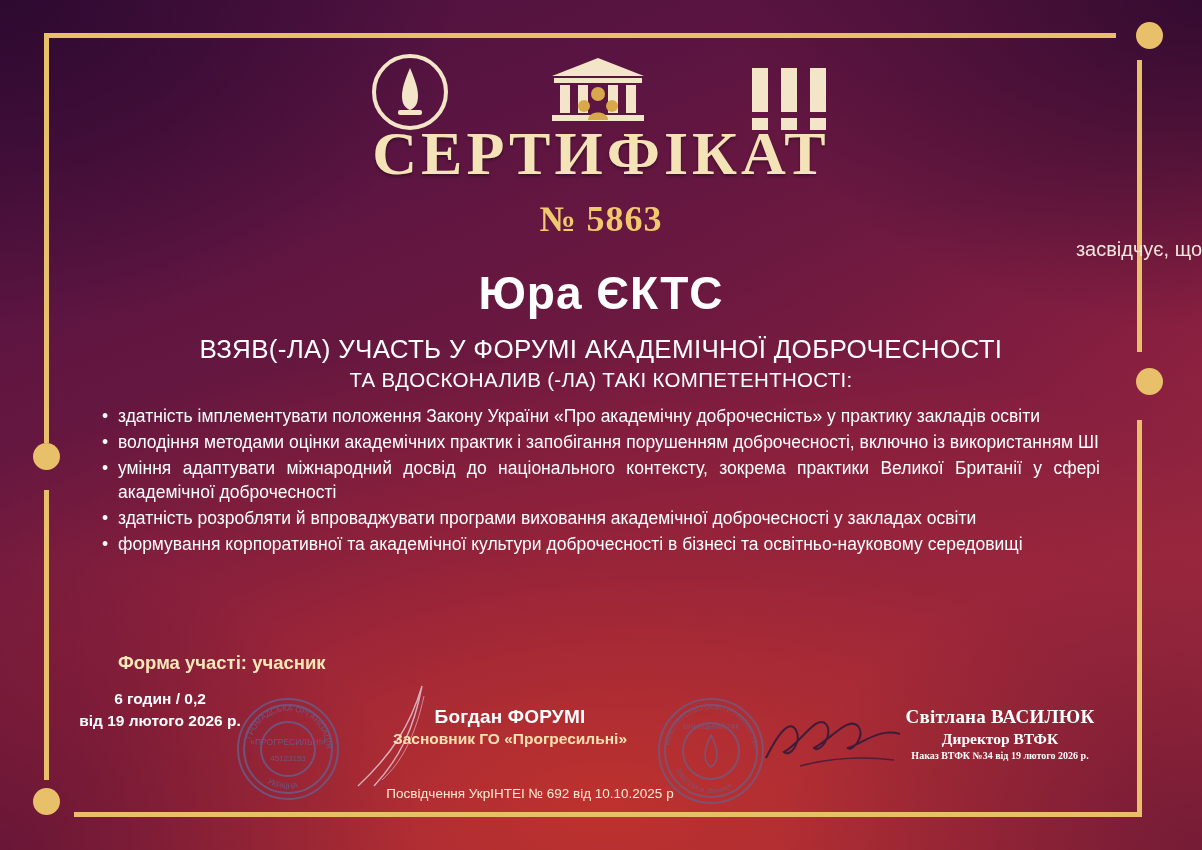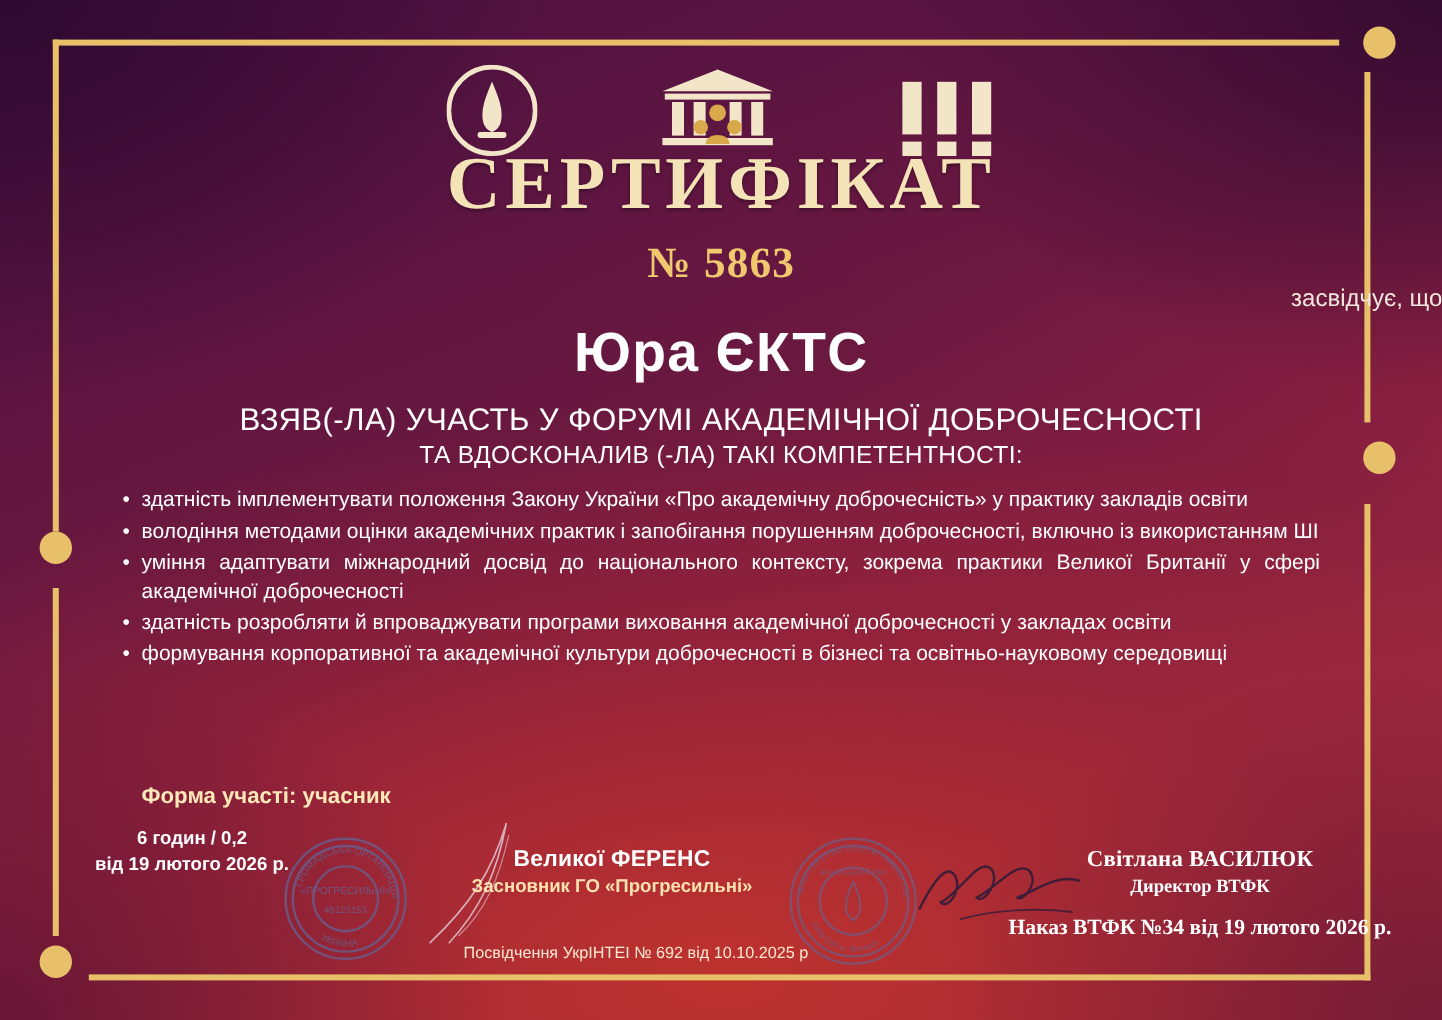--- a/index.html
+++ b/index.html
@@ -186,23 +186,23 @@
     letter-spacing: .2px;
   }
   .sign-role {
     font-size: 15.5px;
     color: #ffe2b0;
     margin-top: 2px;
     font-weight: bold;
   }
   .sign-role.plain { color: #ffffff; }
   .sign-extra {
-    font-size: 18px;
-    color: #ffffff;
-    margin-top: 14px;
+    font-size: 10px;
+    color: #ffffff;
+    margin-top: 2px;
     font-weight: bold;
   }
   .license {
     position: absolute;
     left: 300px;
     top: 786px;
     width: 460px;
     text-align: center;
     font-size: 13.5px;
     color: #ffe9d0;
@@ -336,21 +336,21 @@
   </div>
 
   <div class="sig-hand">
     <svg width="150" height="80" viewBox="0 0 150 80">
       <path d="M6 58 C 20 30 30 20 36 30 C 42 42 30 58 24 52 C 40 44 56 14 66 24 C 74 34 60 54 54 48 C 70 40 88 16 98 26 C 106 36 92 52 88 48 C 104 42 120 28 140 34" fill="none" stroke="#2b1a3a" stroke-width="2" opacity="0.85"></path>
       <path d="M40 66 C 70 58 100 56 134 60" fill="none" stroke="#2b1a3a" stroke-width="1.6" opacity="0.7"></path>
     </svg>
   </div>
 
   <div class="sign-left">
-    <div class="sign-name">Великої ФЕРЕНС</div>
+    <div class="sign-name">Богдан ФОРУМІ</div>
     <div class="sign-role">Засновник ГО «Прогресильні»</div>
   </div>
 
   <div class="sign-right">
     <div class="sign-name">Світлана ВАСИЛЮК</div>
     <div class="sign-role plain">Директор ВТФК</div>
     <div class="sign-extra">Наказ ВТФК №34 від 19 лютого 2026 р.</div>
   </div>
 
   <div class="license">Посвідчення УкрІНТЕІ № 692  від 10.10.2025 р</div>

